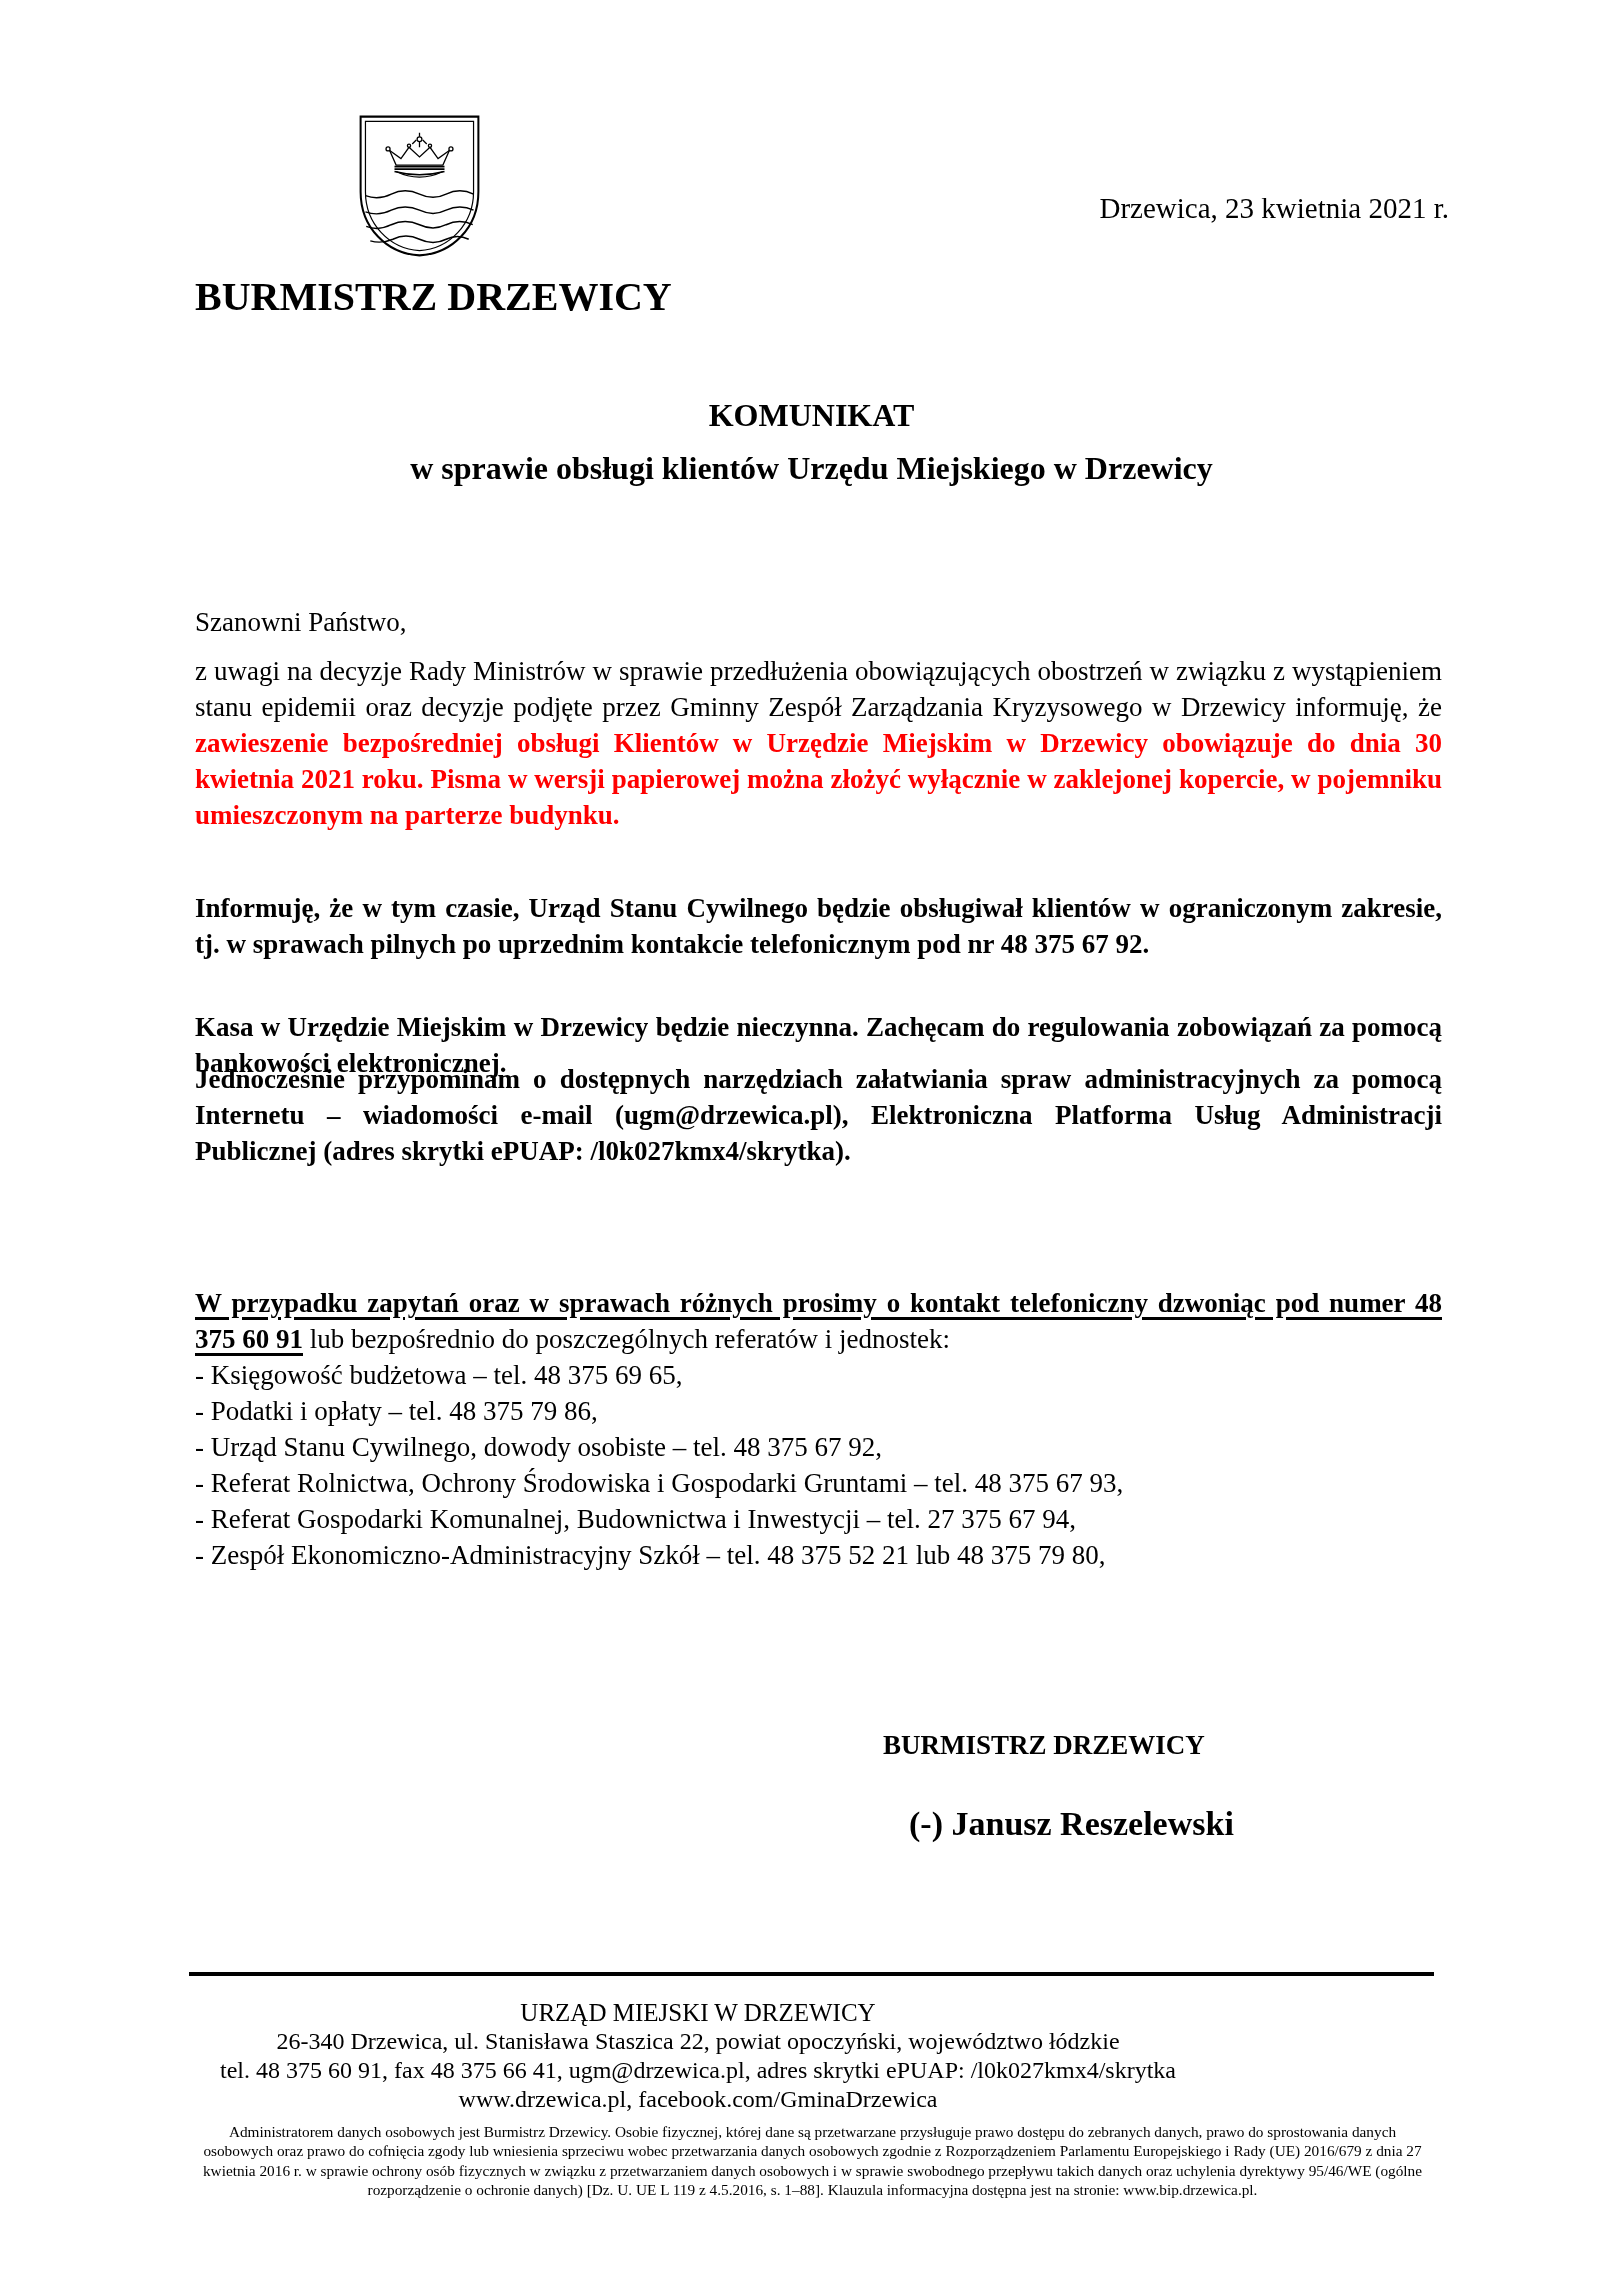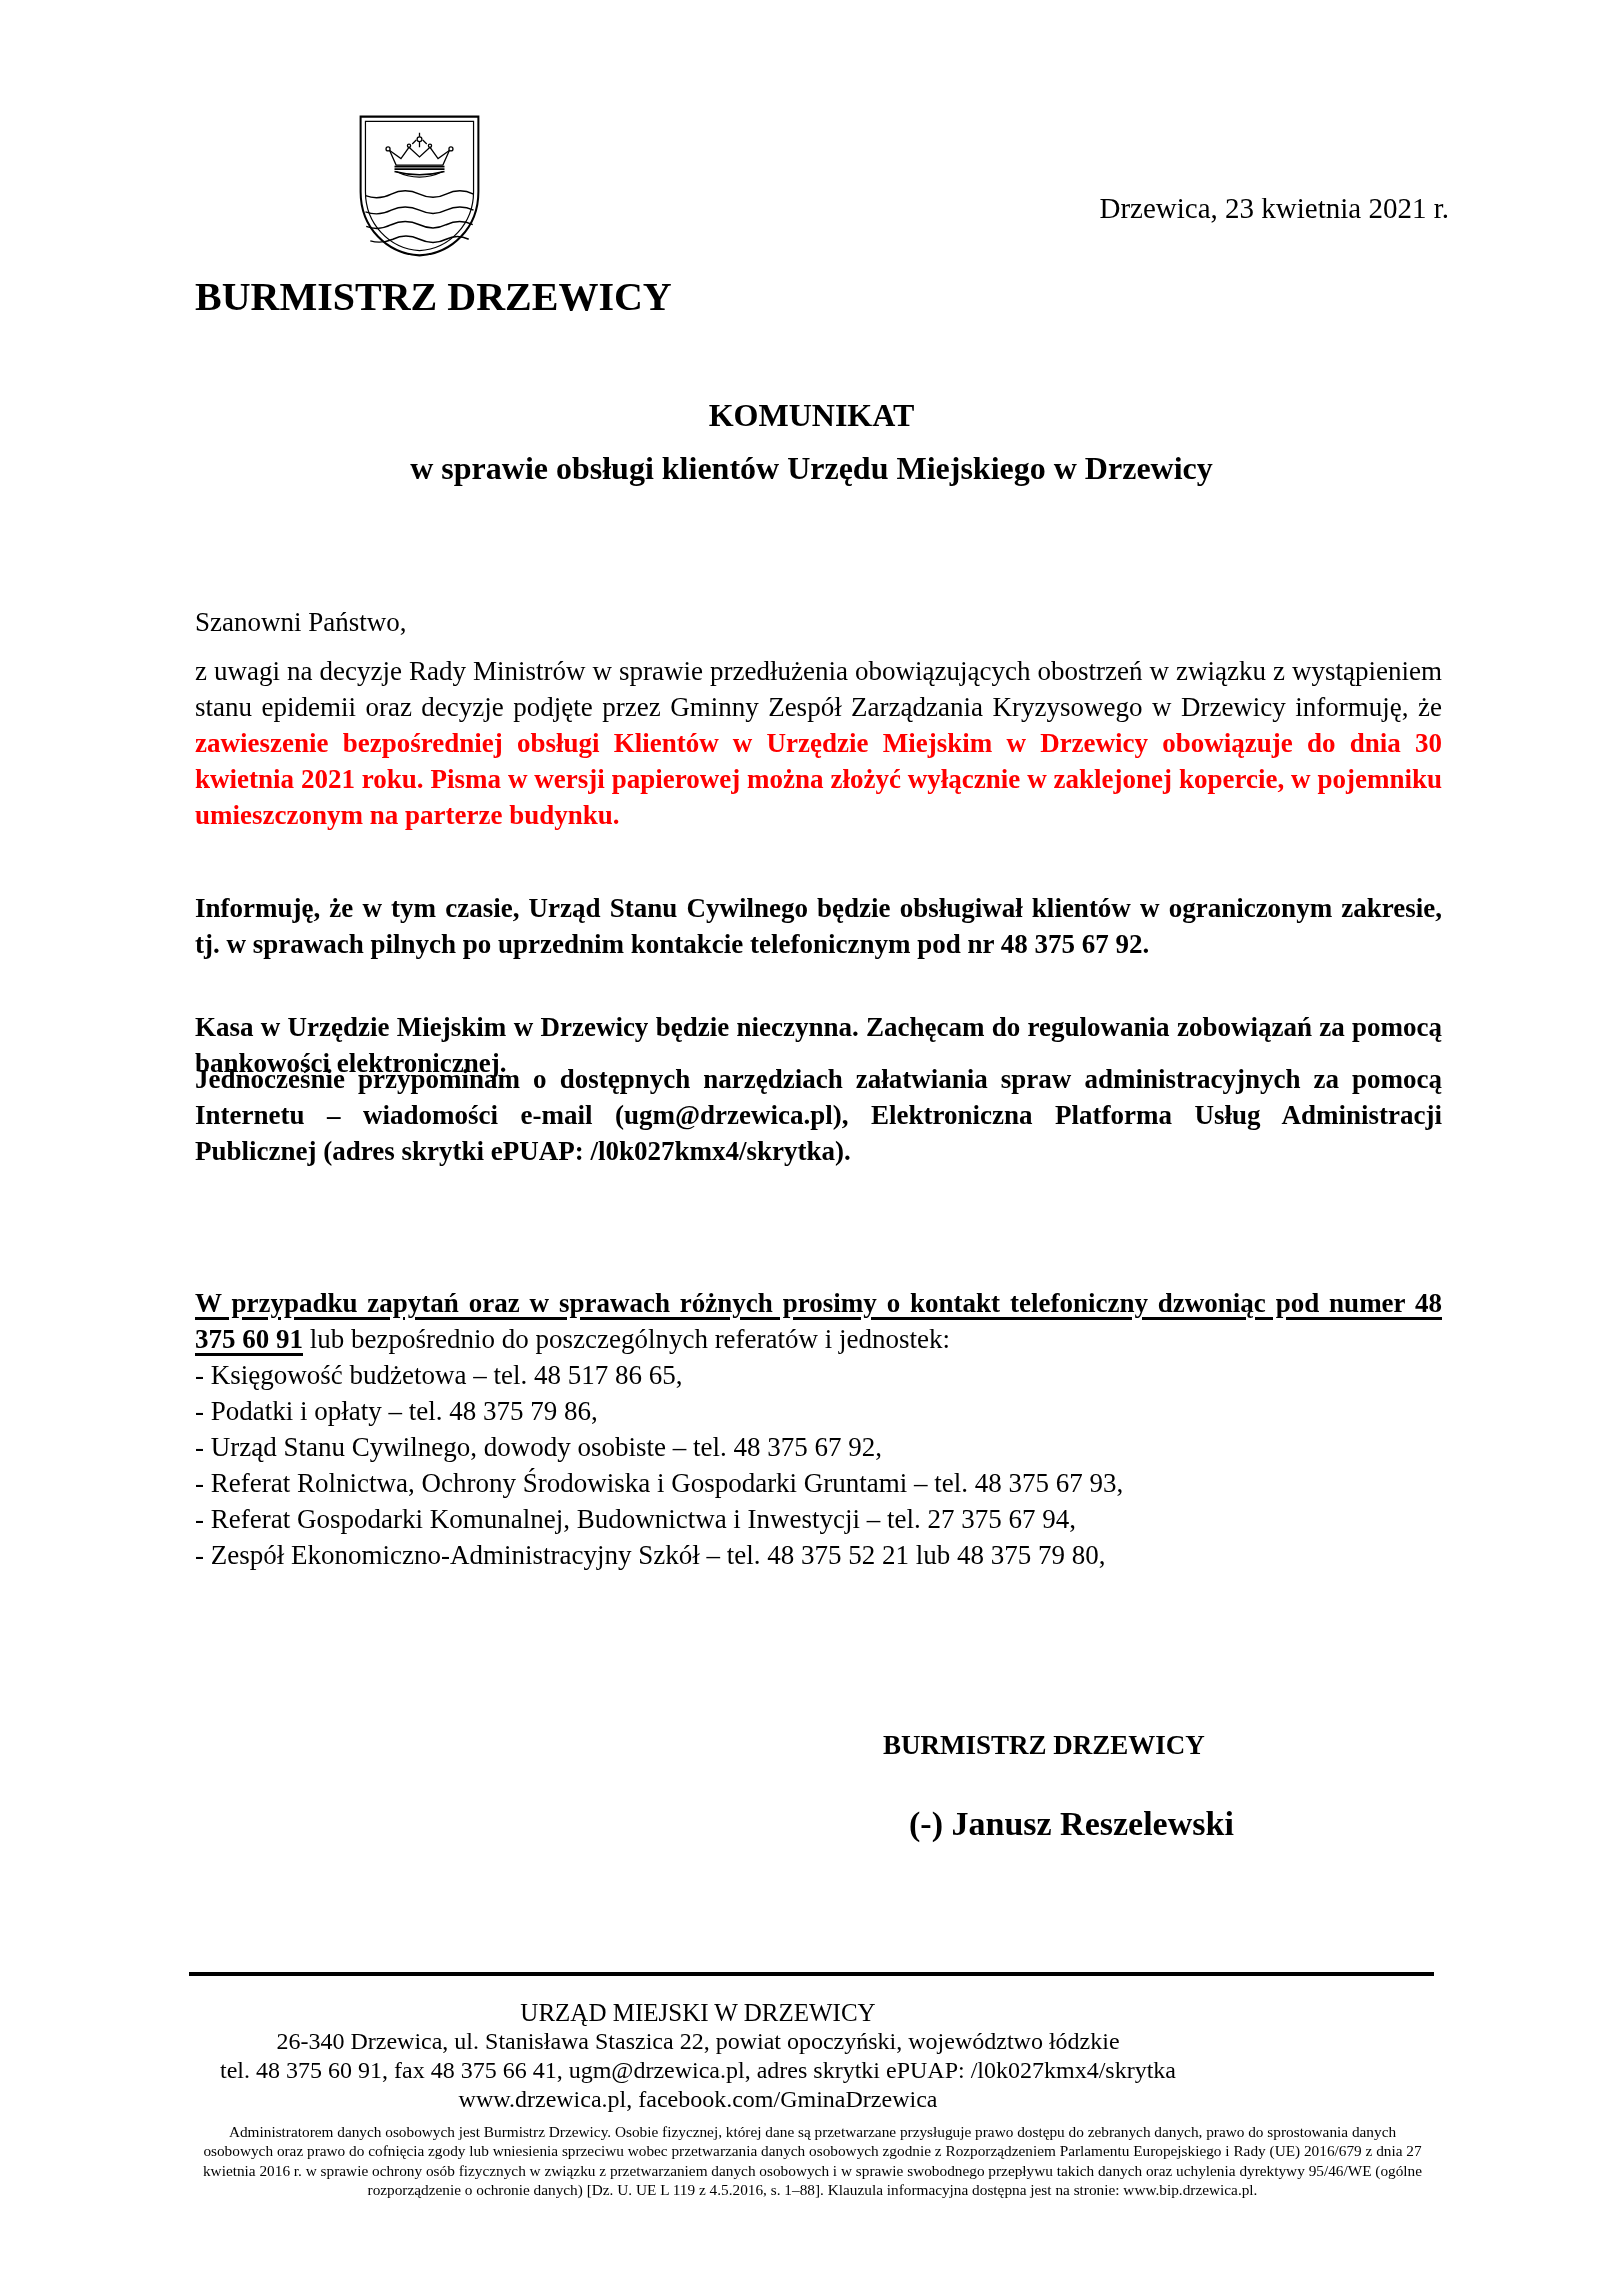--- a/index.html
+++ b/index.html
@@ -72,21 +72,21 @@
   <span>z uwagi na decyzje Rady Ministrów w sprawie przedłużenia obowiązujących obostrzeń w związku z wystąpieniem stanu epidemii oraz decyzje podjęte przez Gminny Zespół Zarządzania Kryzysowego w Drzewicy informuję, że </span><span class="red">zawieszenie bezpośredniej obsługi Klientów w Urzędzie Miejskim w Drzewicy obowiązuje do dnia 30 kwietnia 2021 roku. Pisma w wersji papierowej można złożyć wyłącznie w zaklejonej kopercie, w pojemniku umieszczonym na parterze budynku.</span>
 </div>
 
 <div id="para2" class="abs body">Informuję, że w tym czasie, Urząd Stanu Cywilnego będzie obsługiwał klientów w ograniczonym zakresie, tj. w sprawach pilnych po uprzednim kontakcie telefonicznym pod nr 48 375 67 92.</div>
 <div id="para3" class="abs body">Kasa w Urzędzie Miejskim w Drzewicy będzie nieczynna. Zachęcam do regulowania zobowiązań za pomocą bankowości elektronicznej.</div>
 <div id="para4" class="abs body">Jednocześnie przypominam o dostępnych narzędziach załatwiania spraw administracyjnych za pomocą Internetu – wiadomości e-mail (ugm@drzewica.pl), Elektroniczna Platforma Usług Administracji Publicznej (adres skrytki ePUAP: /l0k027kmx4/skrytka).</div>
 
 <div id="para5" class="abs body">
   <div><span class="bold ul">W przypadku zapytań oraz w sprawach różnych prosimy o kontakt telefoniczny dzwoniąc pod numer 48 375 60 91</span><span> lub bezpośrednio do poszczególnych referatów i jednostek:</span></div>
   <ul class="contact-list">
-    <li>- Księgowość budżetowa – tel. 48 517 86 65,</li>
+    <li>- Księgowość budżetowa – tel. 48 375 69 65,</li>
     <li>- Podatki i opłaty – tel. 48 375 79 86,</li>
     <li>- Urząd Stanu Cywilnego, dowody osobiste – tel. 48 375 67 92,</li>
     <li>- Referat Rolnictwa, Ochrony Środowiska i Gospodarki Gruntami – tel. 48 375 67 93,</li>
     <li>- Referat Gospodarki Komunalnej, Budownictwa i Inwestycji – tel. 27 375 67 94,</li>
     <li>- Zespół Ekonomiczno-Administracyjny Szkół – tel. 48 375 52 21 lub 48 375 79 80,</li>
   </ul>
 </div>
 
 <div id="sig-title" class="abs">BURMISTRZ DRZEWICY</div>
 <div id="sig-name" class="abs">(-) Janusz Reszelewski</div>

